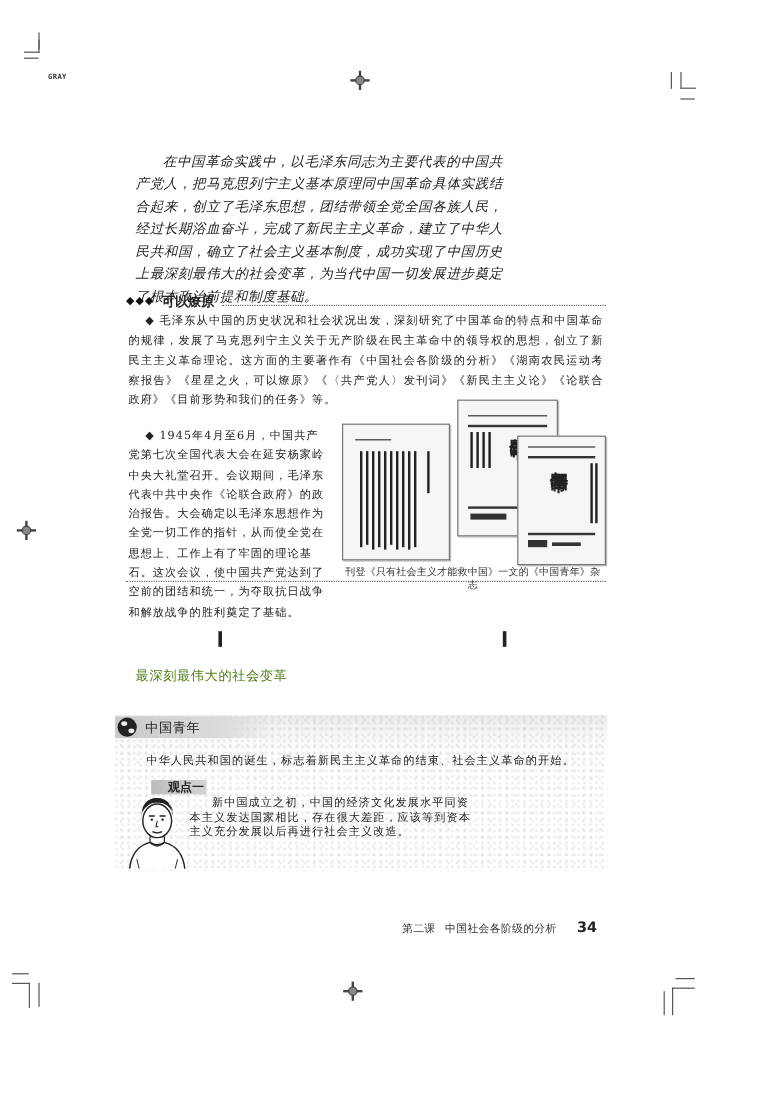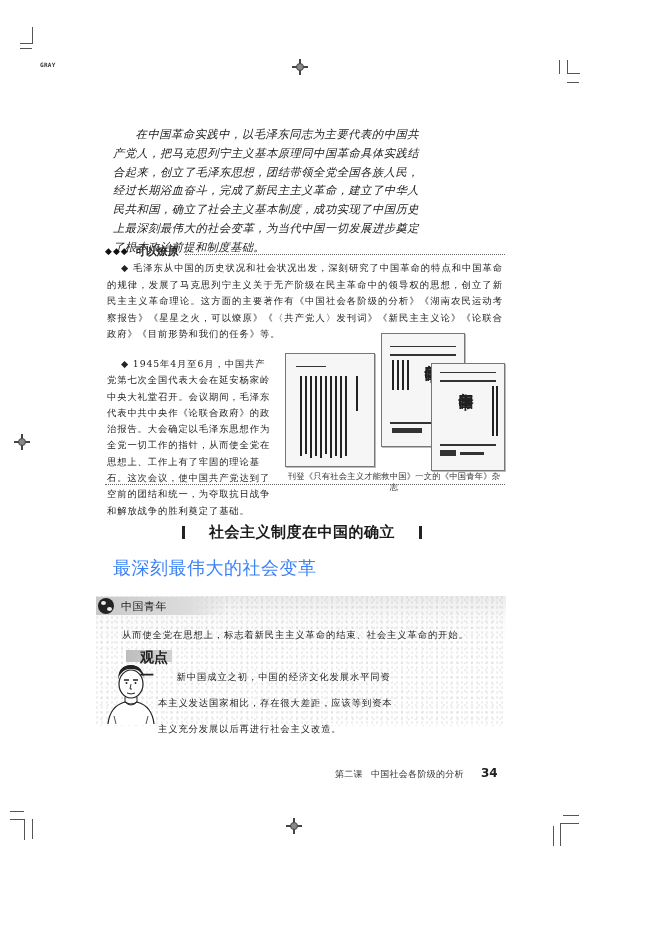--- a/index.html
+++ b/index.html
@@ -32,38 +32,38 @@
   .mag { position: absolute; background: #f6f6f6; border: 1px solid #777; box-shadow: 1px 1px 0 #bbb; }
   .mag .hline { position: absolute; background: #333; height: 1.5px; }
   .mag .col { position: absolute; width: 2px; background: #222; }
   .mag .mast { position: absolute; font-family: "DejaVu Serif", serif; font-weight: bold; color: #222; writing-mode: vertical-rl; font-size: 15px; letter-spacing: -1px; }
   .caption { position: absolute; left: 284px; top: 471px; width: 220px; font-size: 8.3px; color: #333; letter-spacing: 0.2px; text-align: center; }
   .dots-bottom { position: absolute; left: 105px; top: 484px; width: 400px; border-bottom: 1.5px dotted #666; }
 
   .section-title { position: absolute; left: 182px; top: 521px; width: 240px; height: 22px; display: flex; align-items: center; justify-content: space-between; }
   .bar { width: 3px; height: 13px; background: #222; }
   .section-title .t { font-family: "DejaVu Sans", sans-serif; font-size: 15px; font-weight: bold; color: #1a1a1a; letter-spacing: 0.5px; }
-  .subhead { position: absolute; left: 113px; top: 556px; font-size: 18px; color: #3b82f6; letter-spacing: 0.5px; font-family: Liberation Serif, serif; }
+  .subhead { position: absolute; left: 113px; top: 556px; font-size: 11px; color: #4d7c0f; letter-spacing: 0.5px; font-family: Liberation Serif, serif; }
 
   .explore-band { position: absolute; left: 96px; top: 596px; width: 410px; height: 130px;
     background:
       radial-gradient(circle at 20% 30%, rgba(160,160,160,0.18) 0 1px, transparent 1.5px) 0 0/5px 5px,
       radial-gradient(circle at 70% 60%, rgba(140,140,140,0.14) 0 1px, transparent 1.5px) 0 0/7px 7px,
       linear-gradient(180deg, rgba(220,220,220,0.55) 0%, rgba(240,240,240,0.25) 18%, rgba(255,255,255,0) 40%);
   }
   .explore-tab { position: absolute; left: 96px; top: 597px; width: 132px; height: 18px; background: linear-gradient(90deg, #c9c9c9, #dcdcdc 70%, rgba(220,220,220,0)); display: flex; align-items: center; }
   .globe { width: 16px; height: 16px; border-radius: 50%; background: #222; margin-left: 2px; position: relative; }
   .globe::before { content: ""; position: absolute; left: 3px; top: 3px; width: 5px; height: 4px; background: #eee; border-radius: 50%; }
   .globe::after { content: ""; position: absolute; right: 2px; bottom: 3px; width: 5px; height: 4px; background: #eee; border-radius: 50%; }
   .explore-label { font-family: "DejaVu Sans", sans-serif; font-size: 11px; color: #222; margin-left: 7px; letter-spacing: 0.5px; }
 
   .explore-lead { position: absolute; left: 122px; top: 627px; font-size: 9.3px; letter-spacing: 0.9px; color: #222; }
   .view-tag { position: absolute; left: 126px; top: 650px; width: 46px; height: 12px; background: linear-gradient(90deg, #bdbdbd, #d3d3d3); }
-  .view-tag span { position: absolute; left: 14px; top: -1px; font-family: Liberation Sans, sans-serif; font-size: 14px; color: #222; font-weight: bold; }
-  .view-text { position: absolute; left: 158px; top: 664px; width: 240px; line-height: 26px; }
+  .view-tag span { position: absolute; left: 14px; top: -1px; font-family: Liberation Sans, sans-serif; font-size: 10px; color: #222; font-weight: bold; }
+  .view-text { position: absolute; left: 158px; top: 664px; width: 240px; line-height: 12px; }
   .view-text p { margin: 0; text-indent: 2em; }
 
   .avatar { position: absolute; left: 104px; top: 660px; width: 54px; height: 64px; }
 
   .footer { position: absolute; left: 335px; top: 766px; display: flex; align-items: baseline; }
   .footer .lesson { font-size: 9px; color: #333; letter-spacing: 0.3px; }
   .footer .title { font-size: 9px; color: #333; margin-left: 8px; letter-spacing: 0.3px; }
   .footer .pg { font-family: "DejaVu Sans", sans-serif; font-size: 12px; font-weight: bold; color: #222; margin-left: 17px; }
 </style>
 </head>
@@ -138,31 +138,30 @@
     <div class="hline" style="left:8px;top:80px;width:56px;"></div>
     <div class="hline" style="left:8px;top:86px;width:16px;height:6px;"></div>
     <div class="hline" style="left:28px;top:88px;width:24px;height:3px;"></div>
   </div>
 </div>
 <div class="caption">刊登《只有社会主义才能救中国》一文的《中国青年》杂志</div>
 <div class="dots-bottom"></div>
 
 <div class="section-title">
   <span class="bar"></span>
-  <span class="t">社会主义制度在中国的确立</span>
   <span class="bar"></span>
 </div>
 <div class="subhead">最深刻最伟大的社会变革</div>
 
 <div class="explore-band"></div>
 <div class="explore-tab">
   <span class="globe"></span>
   <span class="explore-label">中国青年</span>
 </div>
-<div class="explore-lead small-text">从而使全党在思想上，标志着新民主主义革命的结束、社会主义革命的开始。</div>
+<div class="explore-lead small-text">中华人民共和国的诞生，标志着新民主主义革命的结束、社会主义革命的开始。</div>
 
 <div class="view-tag">
   <span>观点一</span>
 </div>
 
 <svg class="avatar" viewBox="0 0 54 64">
   <path d="M14 20 Q14 6 27 5 Q40 6 40 20 Q41 14 37 10 Q30 7 22 9 Q15 12 14 20 Z" fill="#222"></path>
   <ellipse cx="27" cy="24" rx="12" ry="14" fill="#fff" stroke="#222" stroke-width="1.2"></ellipse>
   <path d="M15 16 Q20 8 27 9 Q35 8 39 16 L39 13 Q34 5 27 5 Q18 5 15 13 Z" fill="#222"></path>
   <path d="M20 20 L25 20 M29 20 L34 20" stroke="#222" stroke-width="1.3"></path>

